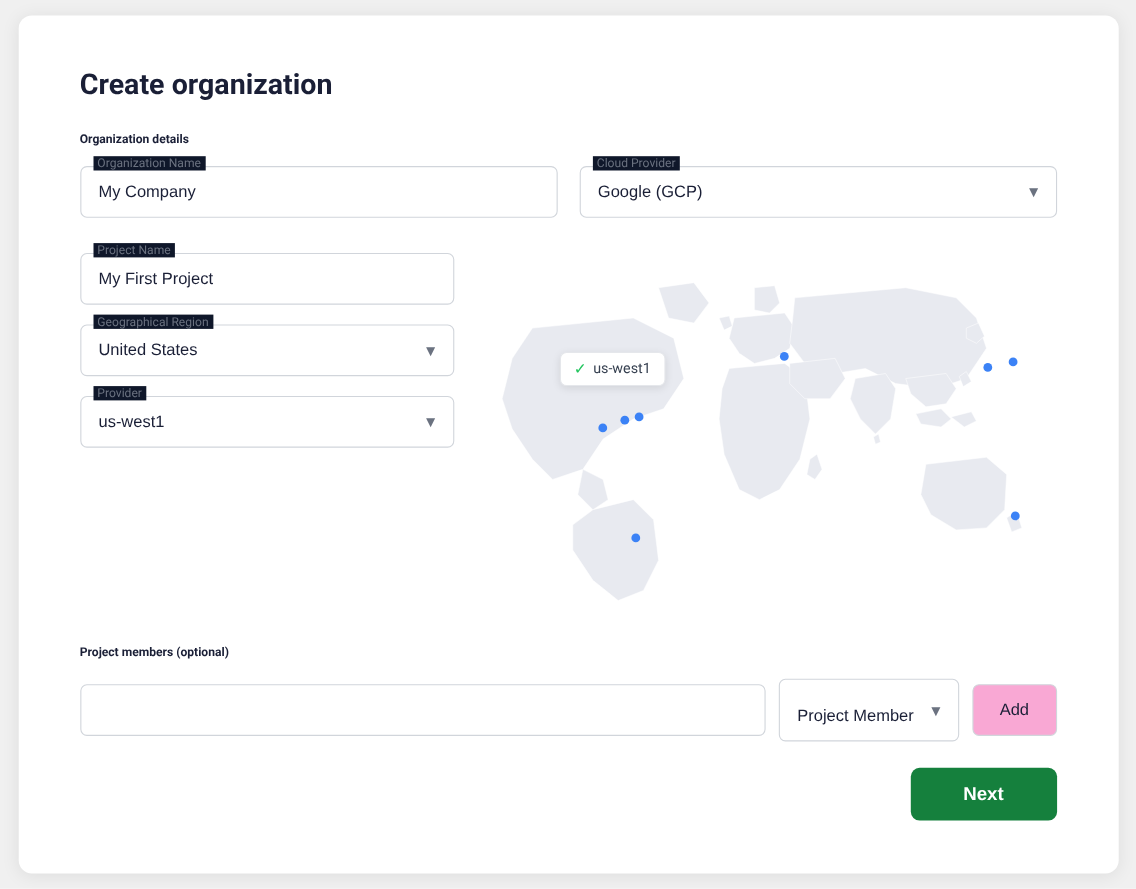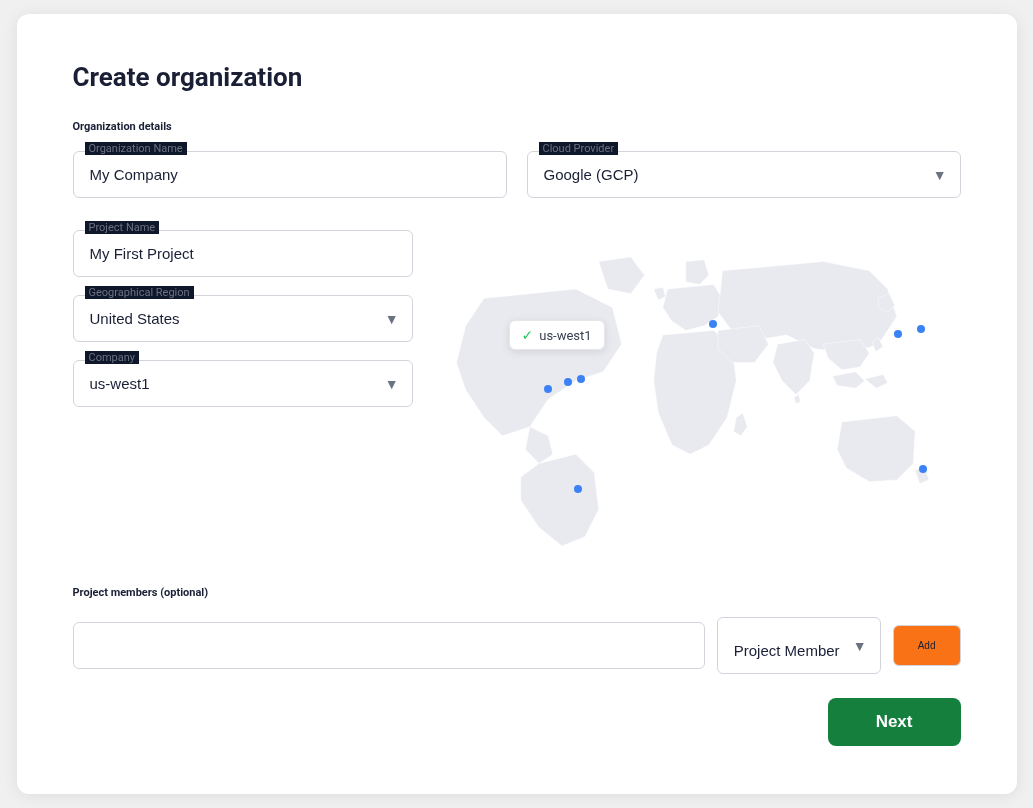--- a/index.html
+++ b/index.html
@@ -159,24 +159,24 @@
       color: #1a1f36;
       background: #fff;
       appearance: none;
       -webkit-appearance: none;
       outline: none;
       cursor: pointer;
       min-width: 160px;
     }
     .add-btn {
       border: 1px solid #d1d5db;
-      background: #f97316;
+      background: #f9a8d4;
       border-radius: 6px;
       padding: 14px 24px;
-      font-size: 10px;
+      font-size: 15px;
       color: #1a1f36;
       cursor: pointer;
       font-weight: 500;
     }
     .footer-row {
       display: flex;
       justify-content: flex-end;
       margin-top: 16px;
     }
     .next-btn {
@@ -225,21 +225,21 @@
         <div class="field-group select-wrapper">
           <label>Geographical Region</label>
           <select>
             <option>United States</option>
             <option>Europe</option>
             <option>Asia Pacific</option>
           </select>
           <span class="select-arrow">▼</span>
         </div>
         <div class="field-group select-wrapper">
-          <label>Company</label>
+          <label>Provider</label>
           <select>
             <option>us-west1</option>
             <option>us-east1</option>
             <option>us-central1</option>
           </select>
           <span class="select-arrow">▼</span>
         </div>
       </div>
 
       <div class="map-container">

